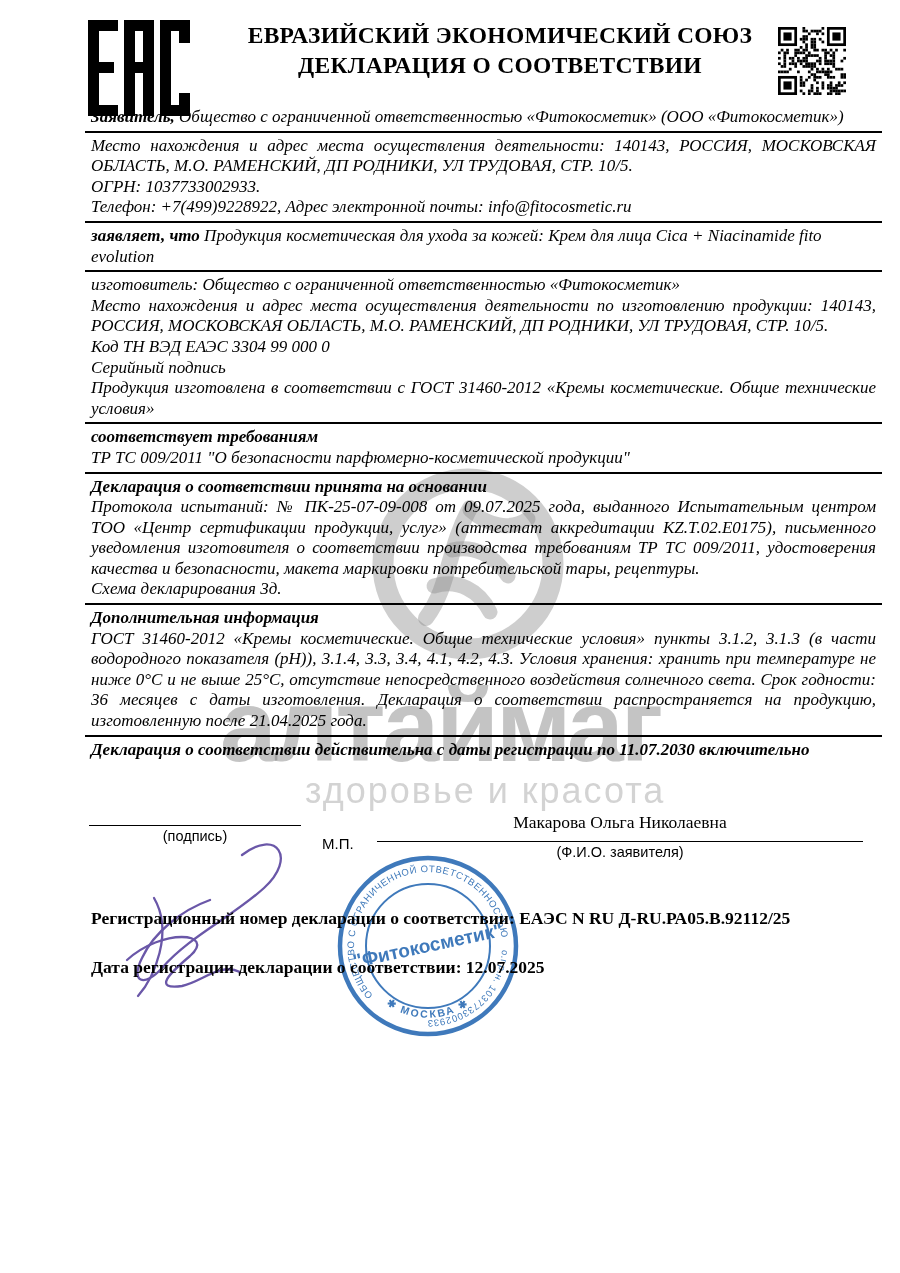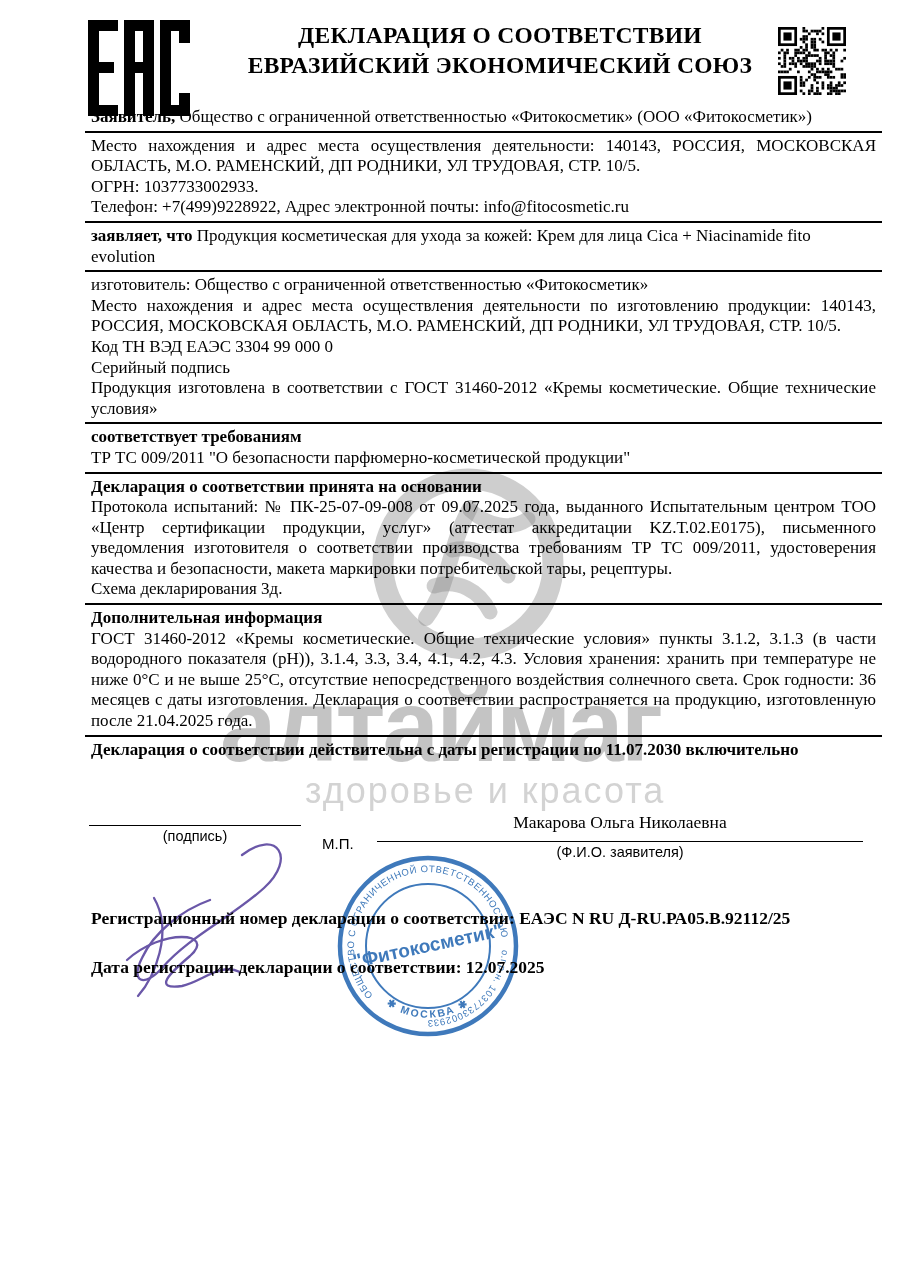--- a/index.html
+++ b/index.html
@@ -9,21 +9,21 @@
   
   .eac{position:absolute;left:88px;top:20px;}
   .title{position:absolute;left:180px;top:20px;width:640px;text-align:center;
          font-weight:bold;font-size:23.5px;line-height:30px;letter-spacing:.3px;}
   .qr{position:absolute;left:778px;top:27px;}
 
   
   .content{position:absolute;left:85px;top:104px;width:797px;}
   .sec{padding:3px 6px;}
   .sec.bt{border-top:2px solid #000;}
-  .para{margin:0;font-size:17px;line-height:20.6px;text-align:justify;}
+  .para{margin:0;font-size:17px;line-height:20.6px;text-align:justify;font-style:italic;}
   .para.left{text-align:left;}
   .bold{font-weight:bold;}
 
   
   .sig-area{position:relative;height:96px;margin-top:30px;}
   .sign-block{position:absolute;left:4px;top:32px;width:212px;text-align:center;}
   .sign-line{border-top:1.5px solid #000;height:0;}
   .cap{font-family:"Liberation Sans",sans-serif;font-size:14.5px;margin-top:2px;}
   .mp{position:absolute;left:237px;top:42px;font-family:"Liberation Sans",sans-serif;font-size:15px;}
   .fio-block{position:absolute;left:292px;top:19px;width:486px;text-align:center;}
@@ -65,22 +65,22 @@
 
       <rect x="72" y="0" width="11" height="96"></rect>
       <rect x="72" y="0" width="30" height="11"></rect>
       <rect x="91" y="0" width="11" height="23"></rect>
       <rect x="72" y="85" width="30" height="11"></rect>
       <rect x="91" y="73" width="11" height="23"></rect>
     </g>
   </svg>
 
   <div class="title">
+    <div>ЕВРАЗИЙСКИЙ ЭКОНОМИЧЕСКИЙ СОЮЗ</div>
     <div>ДЕКЛАРАЦИЯ О СООТВЕТСТВИИ</div>
-    <div>ЕВРАЗИЙСКИЙ ЭКОНОМИЧЕСКИЙ СОЮЗ</div>
   </div>
 
   <svg class="qr" id="qr" width="68" height="68" viewBox="0 0 68 68">
       <rect x="24.48" y="0" width="2.72" height="2.72" fill="#000"></rect>
       <rect x="43.52" y="0" width="2.72" height="2.72" fill="#000"></rect>
       <rect x="24.48" y="2.72" width="2.72" height="2.72" fill="#000"></rect>
       <rect x="27.200000000000003" y="2.72" width="2.72" height="2.72" fill="#000"></rect>
       <rect x="32.64" y="2.72" width="2.72" height="2.72" fill="#000"></rect>
       <rect x="35.36" y="2.72" width="2.72" height="2.72" fill="#000"></rect>
       <rect x="38.080000000000005" y="2.72" width="2.72" height="2.72" fill="#000"></rect>

